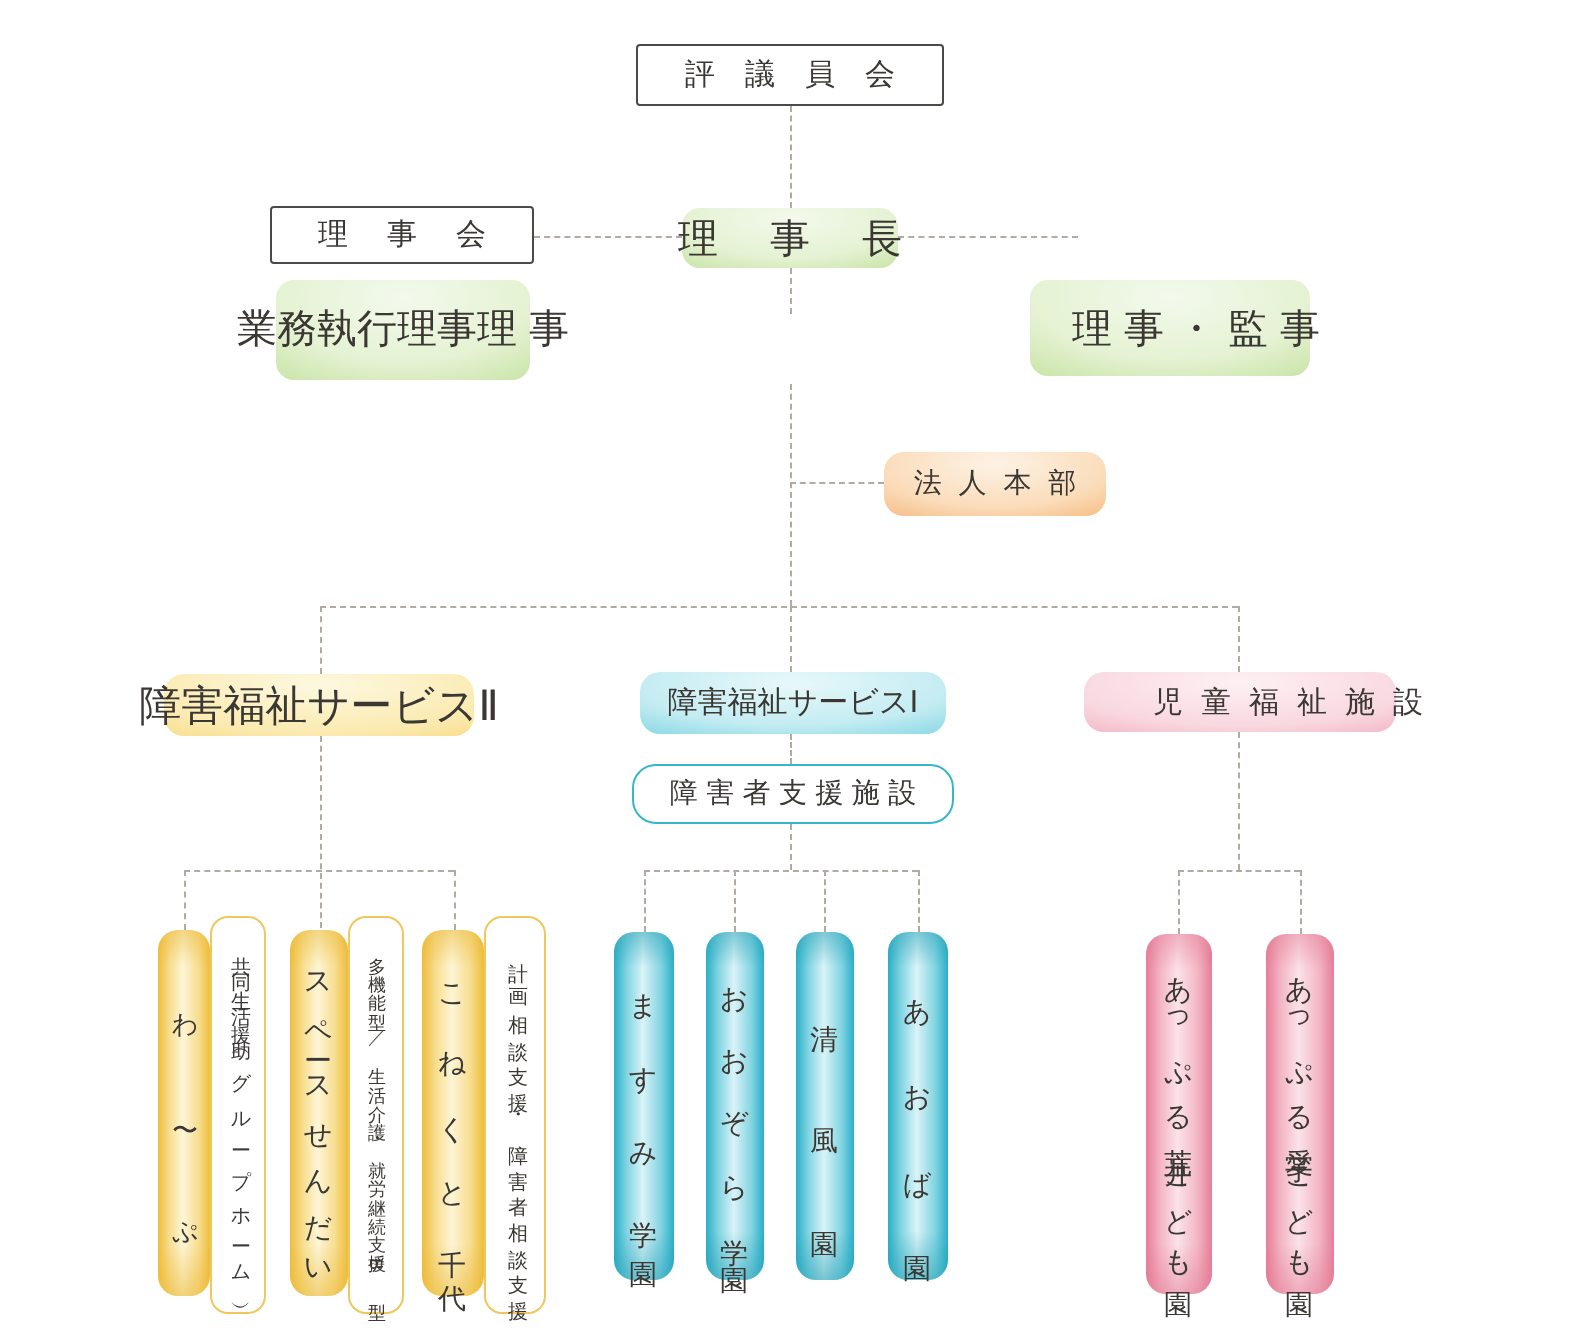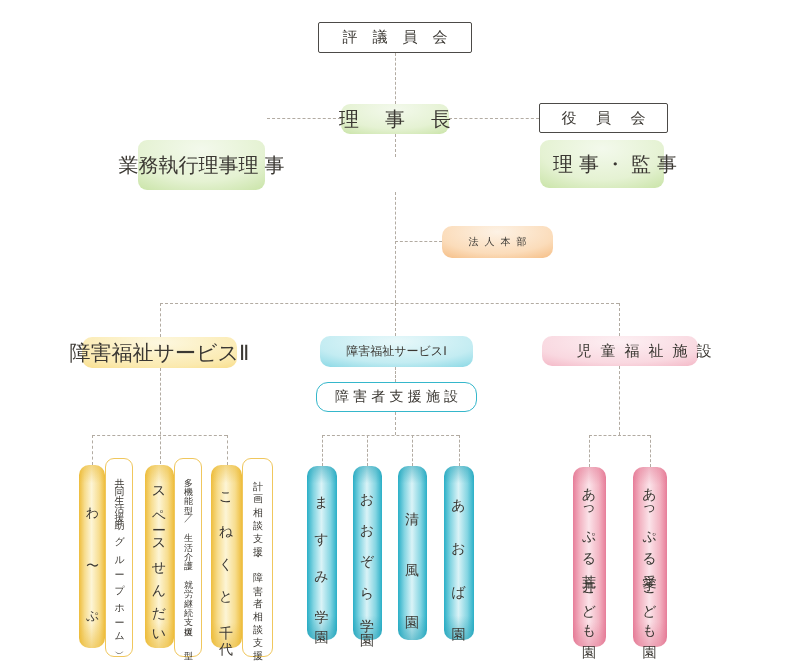--- a/index.html
+++ b/index.html
@@ -8,23 +8,23 @@
     font-family:"Liberation Sans", sans-serif; color:#3b3833; overflow:hidden;
   }
   
   .vl { position:absolute; width:0; border-left:1px dashed #b2aba2; }
   .hl { position:absolute; height:0; border-top:1px dashed #b2aba2; }
   
   .box { position:absolute; box-sizing:border-box; display:flex; align-items:center; justify-content:center; text-align:center; }
   .white-box { background:#fff; border:1.5px solid #4c4a47; border-radius:2px; font-size:15px; }
   .teal-box  { background:#fff; border:1.5px solid #35b7cb; border-radius:13px; font-size:14px; }
   .pill-green  { border-radius:9px;  background: radial-gradient(ellipse 130% 170% at 50% 18%, #f3f9ec 0%, #e5f2d3 38%, #c2e09c 68%, #8cbf5e 100%); font-size:20px; }
-  .pill-orange { border-radius:10px; background: radial-gradient(ellipse 130% 170% at 50% 18%, #fdf2e5 0%, #fbdcba 40%, #f3b271 70%, #e78c44 100%); font-size:10px; }
+  .pill-orange { border-radius:10px; background: radial-gradient(ellipse 130% 170% at 50% 18%, #fdf2e5 0%, #fbdcba 40%, #f3b271 70%, #e78c44 100%); font-size:14px; }
   .hdr-yellow  { border-radius:10px; background: radial-gradient(ellipse 130% 170% at 50% 18%, #fdf8e0 0%, #fbeab0 45%, #f6d470 75%, #edbf3f 100%); font-size:21px; }
-  .hdr-blue    { border-radius:10px; background: radial-gradient(ellipse 130% 170% at 50% 18%, #e8f8fa 0%, #c3ecf2 40%, #6fcfdf 72%, #25adc6 100%); font-size:12px; }
+  .hdr-blue    { border-radius:10px; background: radial-gradient(ellipse 130% 170% at 50% 18%, #e8f8fa 0%, #c3ecf2 40%, #6fcfdf 72%, #25adc6 100%); font-size:15px; }
   .hdr-pink    { border-radius:10px; background: radial-gradient(ellipse 130% 170% at 50% 18%, #fdf0f3 0%, #f9d8e0 42%, #f1a8ba 72%, #e47e98 100%); font-size:15px;padding-left:48px; }
   .two-line { line-height:1.5; }
   .t { white-space:nowrap; }
   .ls130 { letter-spacing:1.3em; margin-right:-1.3em; }
   .ls100 { letter-spacing:1.0em; margin-right:-1.0em; }
   .ls60  { letter-spacing:0.6em; margin-right:-0.6em; }
   .ls30  { letter-spacing:0.3em; margin-right:-0.3em; }
   
   .vpill {
     position:absolute; box-sizing:border-box; border-radius:10px;
@@ -70,32 +70,32 @@
   <div class="vl" style="left:367px; top:435px; height:31px;"></div>
   <div class="vl" style="left:412px; top:435px; height:31px;"></div>
   <div class="vl" style="left:459px; top:435px; height:31px;"></div>
   <div class="vl" style="left:589px; top:435px; height:32px;"></div>
   <div class="vl" style="left:650px; top:435px; height:32px;"></div>
 
   <div class="box white-box" style="left:318px; top:22px; width:154px; height:31px;">
     <span class="t ls100">評議員会</span>
   </div>
 
+  <div class="box white-box" style="left:135px; top:103px; width:132px; height:29px;">
+    <span class="t ls130">理事会</span>
+  </div>
   <div class="box pill-green" style="left:341px; top:104px; width:108px; height:30px;">
     <span class="t ls130">理事長</span>
-  </div>
-  <div class="box white-box" style="left:539px; top:103px; width:129px; height:30px;">
-    <span class="t ls130">役員会</span>
   </div>
 
   <div class="box pill-green two-line" style="left:138px; top:140px; width:127px; height:50px;">
     <div class="t">業務執行理事</div>
     <div class="t ls30">理事</div>
   </div>
-  <div class="box pill-green" style="left:540px; top:140px; width:124px; height:48px;padding-left:26px;">
+  <div class="box pill-green" style="left:515px; top:140px; width:140px; height:48px;padding-left:26px;">
     <span class="t ls30">理事・監事</span>
   </div>
 
   <div class="box pill-orange" style="left:442px; top:226px; width:111px; height:32px;">
     <span class="t ls60">法人本部</span>
   </div>
 
   <div class="box hdr-yellow" style="left:82px; top:337px; width:155px; height:31px;">
     <span class="t">障害福祉サービスⅡ</span>
   </div>

